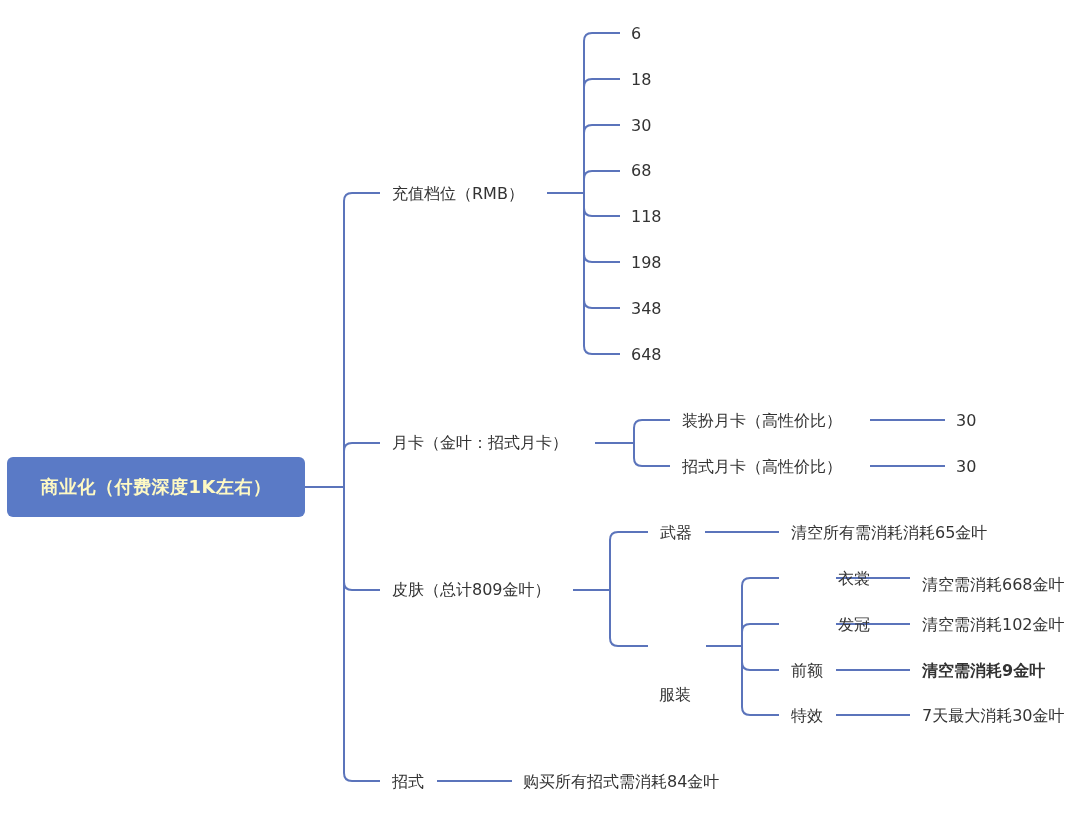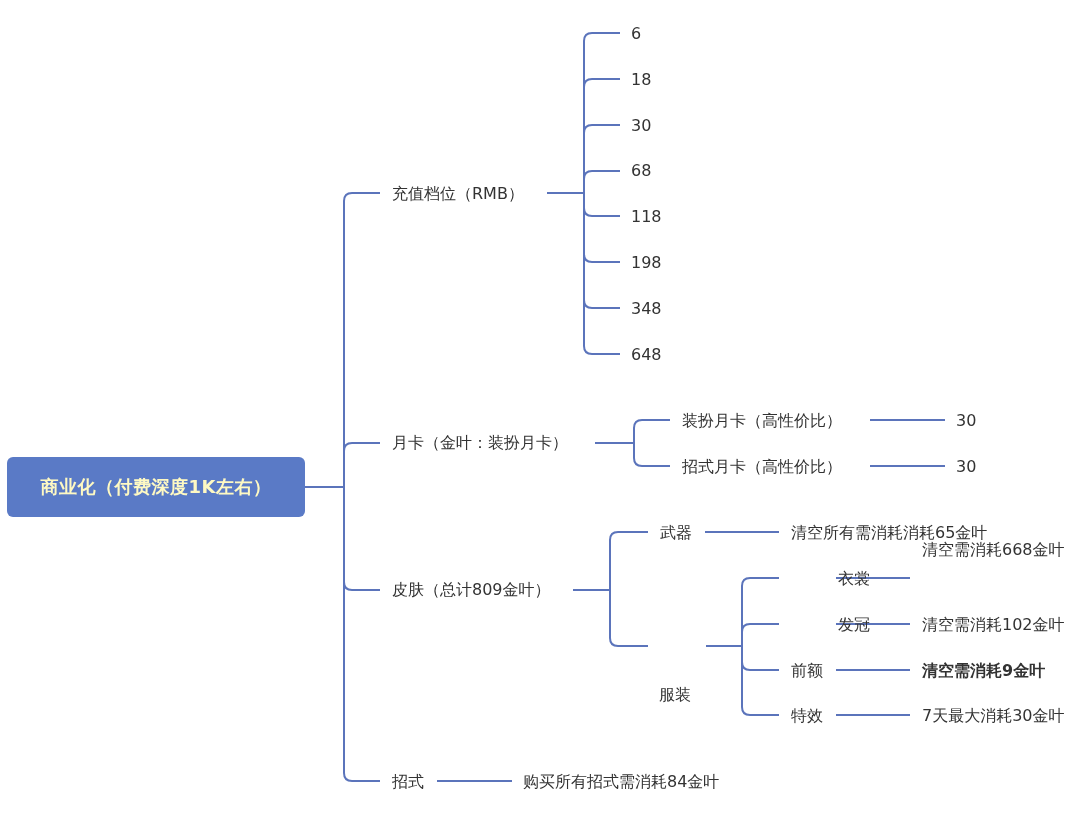--- a/index.html
+++ b/index.html
@@ -54,21 +54,21 @@
     <path d="M836 670 H910" fill="none" stroke="#5b74bb" stroke-width="2"></path>
     <path d="M836 715 H910" fill="none" stroke="#5b74bb" stroke-width="2"></path>
     <path d="M437 781 H512" fill="none" stroke="#5b74bb" stroke-width="2"></path>
   </svg>
 
 <div class="root">
   <span>商业化（付费深度1K左右）</span>
 </div>
 
 <div class="node" style="left:392px; top:194px;">充值档位（RMB）</div>
-<div class="node" style="left:392px; top:443px;">月卡（金叶：装扮月卡）</div>
+<div class="node" style="left:392px; top:443px;">月卡（金叶：招式月卡）</div>
 <div class="node" style="left:392px; top:590px;">皮肤（总计809金叶）</div>
 <div class="node" style="left:392px; top:782px;">招式</div>
 
 <div class="node" style="left:631px; top:34px;">6</div>
 <div class="node" style="left:631px; top:80px;">18</div>
 <div class="node" style="left:631px; top:126px;">30</div>
 <div class="node" style="left:631px; top:171px;">68</div>
 <div class="node" style="left:631px; top:217px;">118</div>
 <div class="node" style="left:631px; top:263px;">198</div>
 <div class="node" style="left:631px; top:309px;">348</div>
@@ -77,21 +77,21 @@
 <div class="node" style="left:682px; top:421px;">装扮月卡（高性价比）</div>
 <div class="node" style="left:956px; top:421px;">30</div>
 <div class="node" style="left:682px; top:467px;">招式月卡（高性价比）</div>
 <div class="node" style="left:956px; top:467px;">30</div>
 
 <div class="node" style="left:660px; top:533px;">武器</div>
 <div class="node" style="left:791px; top:533px;">清空所有需消耗消耗65金叶</div>
 <div class="node" style="left:659px; top:647px;margin-top:48px;">服装</div>
 
 <div class="node" style="left:791px; top:579px;margin-left:47px;">衣裳</div>
-<div class="node" style="left:922px; top:550px;">清空需消耗668金叶</div>
+<div class="node" style="left:922px; top:585px;">清空需消耗668金叶</div>
 <div class="node" style="left:791px; top:625px;margin-left:47px;">发冠</div>
 <div class="node" style="left:922px; top:625px;">清空需消耗102金叶</div>
 <div class="node" style="left:791px; top:671px;">前额</div>
 <div class="node" style="left:922px; top:671px;font-weight:bold;">清空需消耗9金叶</div>
 <div class="node" style="left:791px; top:716px;">特效</div>
 <div class="node" style="left:922px; top:716px;">7天最大消耗30金叶</div>
 
 <div class="node" style="left:523px; top:782px;">购买所有招式需消耗84金叶</div>
 
 </body></html>

